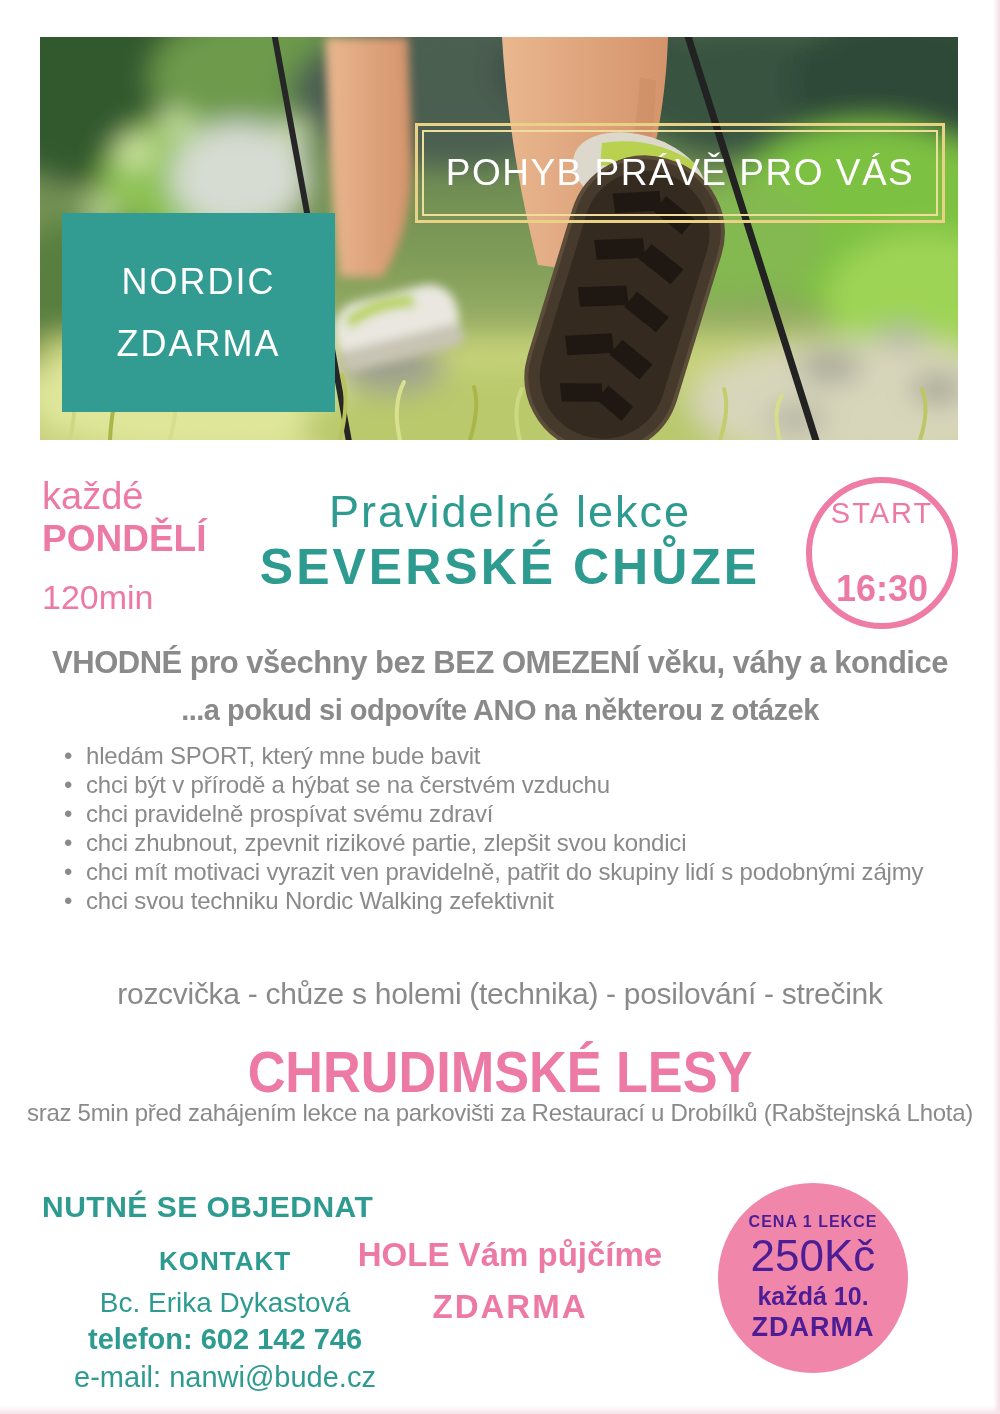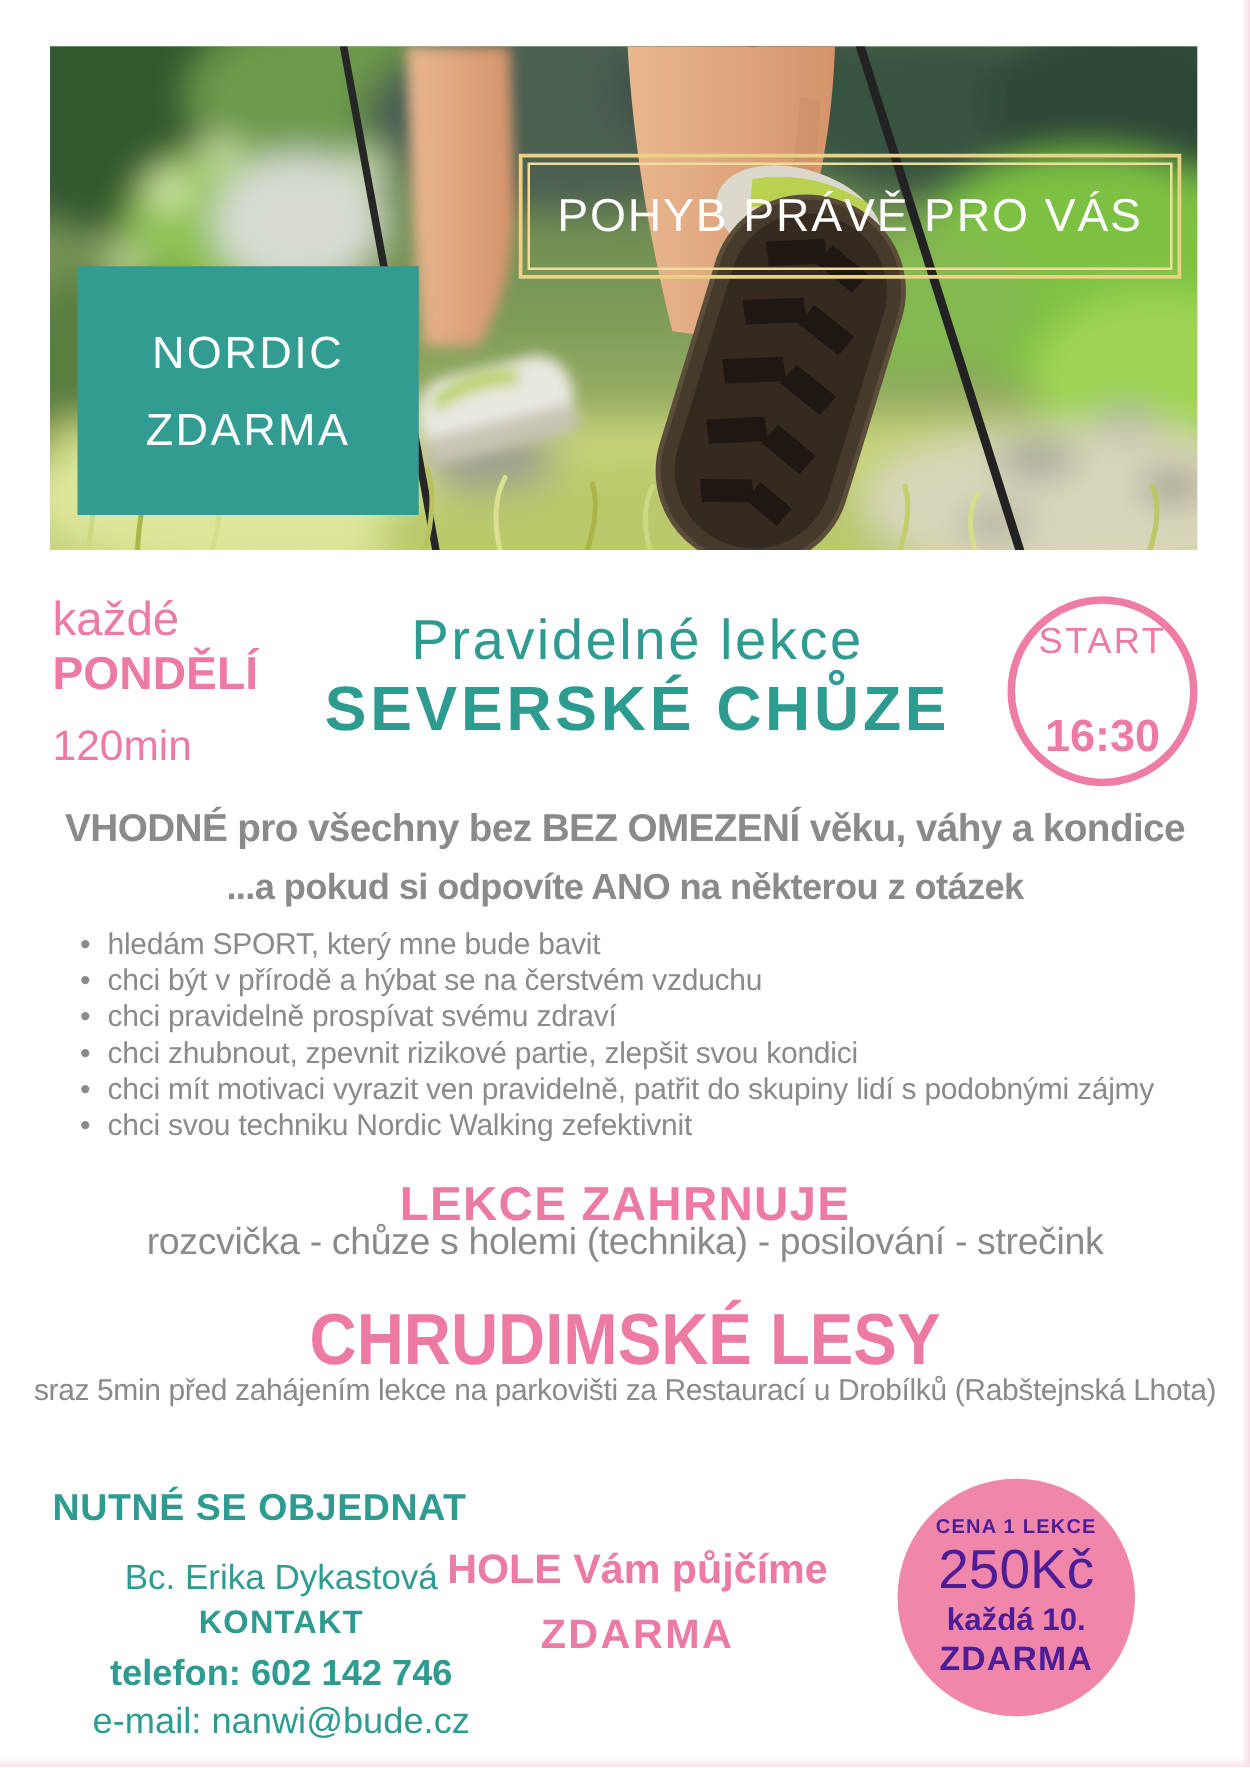--- a/index.html
+++ b/index.html
@@ -197,31 +197,30 @@
 
   <ul class="abs bullets">
     <li>hledám SPORT, který mne bude bavit</li>
     <li>chci být v přírodě a hýbat se na čerstvém vzduchu</li>
     <li>chci pravidelně prospívat svému zdraví</li>
     <li>chci zhubnout, zpevnit rizikové partie, zlepšit svou kondici</li>
     <li>chci mít motivaci vyrazit ven pravidelně, patřit do skupiny lidí s podobnými zájmy</li>
     <li>chci svou techniku Nordic Walking zefektivnit</li>
   </ul>
 
-  <div class="abs pink lesson-h">LEKCE ZAHRNUJE</div>
   <div class="abs gray lesson-t">rozcvička - chůze s holemi (technika) - posilování - strečink</div>
 
   <div class="abs pink loc-h">CHRUDIMSKÉ LESY</div>
   <div class="abs gray loc-t">sraz 5min před zahájením lekce na parkovišti za Restaurací u Drobílků (Rabštejnská Lhota)</div>
 
   <div class="abs teal book-h">NUTNÉ SE OBJEDNAT</div>
 
   <div class="abs contact">
+    <div class="teal c-h">KONTAKT</div>
     <div class="teal c-n">Bc. Erika Dykastová</div>
-    <div class="teal c-h">KONTAKT</div>
     <div class="teal c-p">telefon: 602 142 746</div>
     <div class="teal c-e">e-mail: nanwi@bude.cz</div>
   </div>
 
   <div class="abs pink rental1">HOLE Vám půjčíme</div>
   <div class="abs pink rental2">ZDARMA</div>
 
 
   <div class="abs price-circle">
     <div class="pc-label">CENA 1 LEKCE</div>

